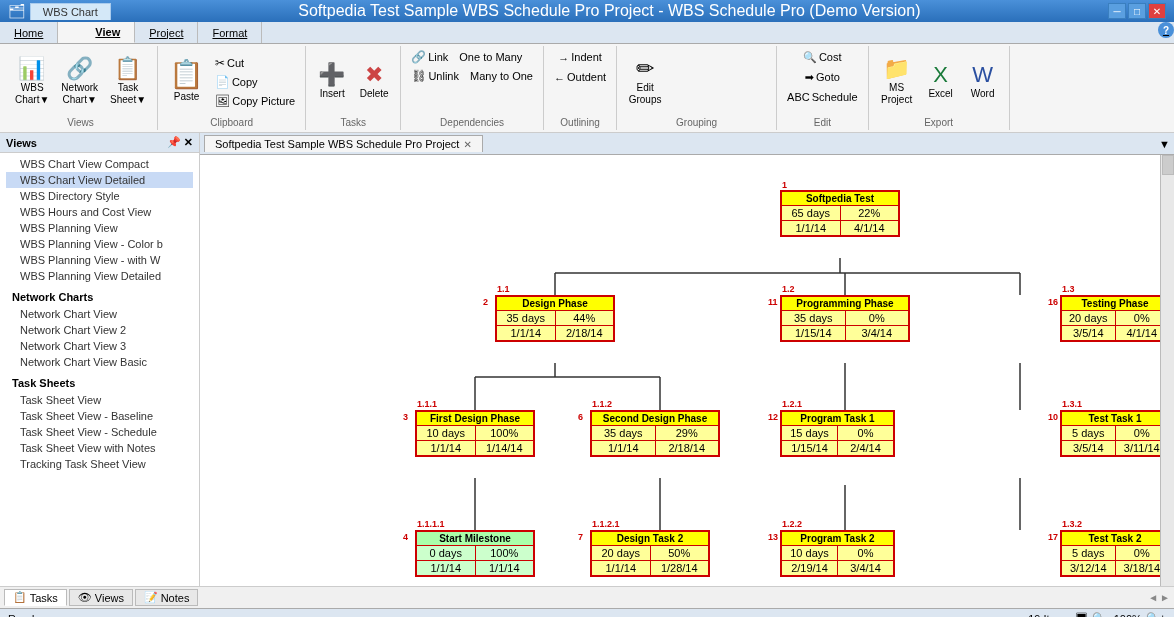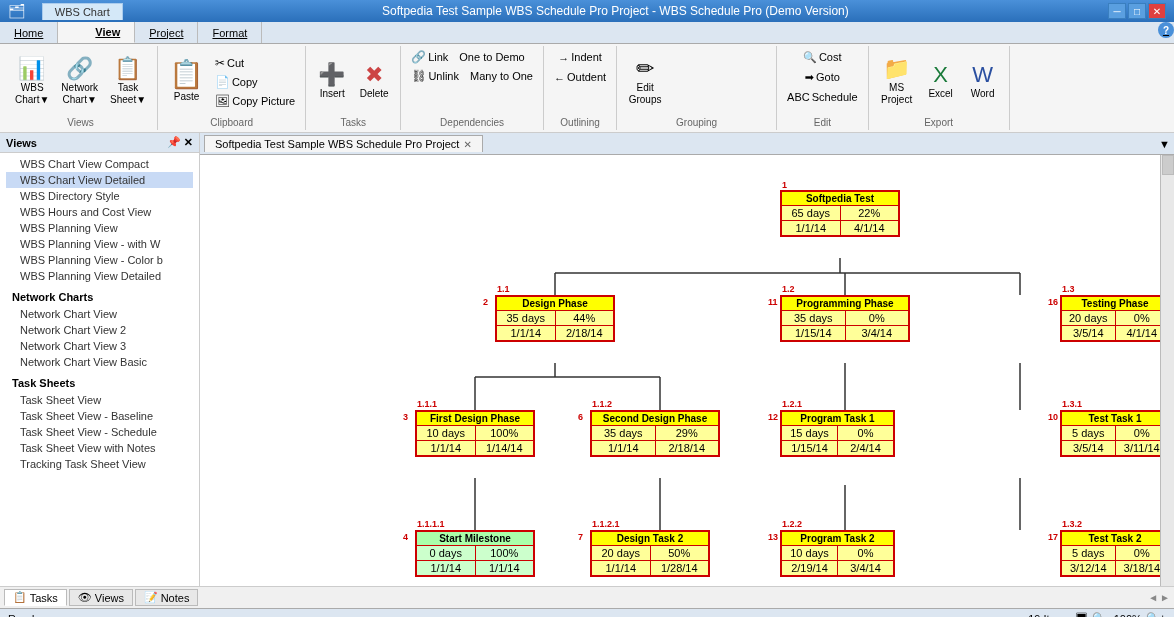--- a/index.html
+++ b/index.html
@@ -10,31 +10,31 @@
       background: linear-gradient(to bottom, #4a90d9, #2a6fba);
       height: 22px;
       display: flex;
       align-items: center;
       justify-content: space-between;
       padding: 0 8px;
       color: white;
       font-size: 11px;
     }
     .title-bar-left { display: flex; align-items: center; gap: 4px; }
-    .title-bar-center { flex: 1; text-align: center; font-size: 12px; }
+    .title-bar-center { flex: 1; text-align: center; font-size: 16px; }
     .title-bar-right { display: flex; gap: 2px; }
     .title-btn {
       width: 18px; height: 16px; background: #5a9fe0; border: 1px solid #3a7fbf;
       color: white; display: flex; align-items: center; justify-content: center;
       font-size: 10px; cursor: pointer;
     }
     .title-btn.close { background: #e04040; }
     .wbs-tab {
       background: #d4e8f8; border: 1px solid #aaccee; border-bottom: none;
-      padding: 2px 12px; font-size: 11px; color: #333; margin-left: 12px;
+      padding: 2px 12px; font-size: 11px; color: #333; margin-left: 0;
     }
 
     
     .ribbon { background: #f5f5f5; border-bottom: 1px solid #ccc; }
     .ribbon-tabs { display: flex; background: #dce6f1; border-bottom: 1px solid #aaa; height: 22px; text-decoration: underline; }
     .ribbon-tab {
       padding: 3px 14px; font-size: 11px; cursor: pointer; border-right: 1px solid #bbb;
       display: flex; align-items: center;
     }
     .ribbon-tab.active { background: #f5f5f5; border-bottom: 1px solid #f5f5f5; font-weight: bold; padding-left: 37px; }
@@ -254,21 +254,21 @@
     </div>
 
     <div class="ribbon-group" style="min-width:120px;">
       <div class="ribbon-group-content" style="flex-direction:column; align-items:flex-start; gap:1px;">
         <div style="display:flex; gap:3px; align-items:center;">
           <div class="rb-btn-small">
             <span class="icon">🔗</span>
             <span>Link</span>
           </div>
           <div class="rb-btn-small">
-            <span>One to Demo</span>
+            <span>One to Many</span>
           </div>
         </div>
         <div style="display:flex; gap:3px; align-items:center;">
           <div class="rb-btn-small">
             <span class="icon">⛓</span>
             <span>Unlink</span>
           </div>
           <div class="rb-btn-small">
             <span>Many to One</span>
           </div>
@@ -350,22 +350,22 @@
       </div>
     </div>
     <div style="display:flex; flex:1; overflow:hidden;">
       <div class="views-list" style="flex:1; overflow-y:auto;">
         <div style="padding: 3px 6px;">
           <div class="view-item">WBS Chart View Compact</div>
           <div class="view-item selected">WBS Chart View Detailed</div>
           <div class="view-item">WBS Directory Style</div>
           <div class="view-item">WBS Hours and Cost View</div>
           <div class="view-item">WBS Planning View</div>
+          <div class="view-item">WBS Planning View - Color b</div>
           <div class="view-item">WBS Planning View - with W</div>
-          <div class="view-item">WBS Planning View - Color b</div>
           <div class="view-item">WBS Planning View Detailed</div>
           <div class="views-section-label">Network Charts</div>
           <div class="view-item">Network Chart View</div>
           <div class="view-item">Network Chart View 2</div>
           <div class="view-item">Network Chart View 3</div>
           <div class="view-item">Network Chart View Basic</div>
           <div class="views-section-label">Task Sheets</div>
           <div class="view-item">Task Sheet View</div>
           <div class="view-item">Task Sheet View - Baseline</div>
           <div class="view-item">Task Sheet View - Schedule</div>

